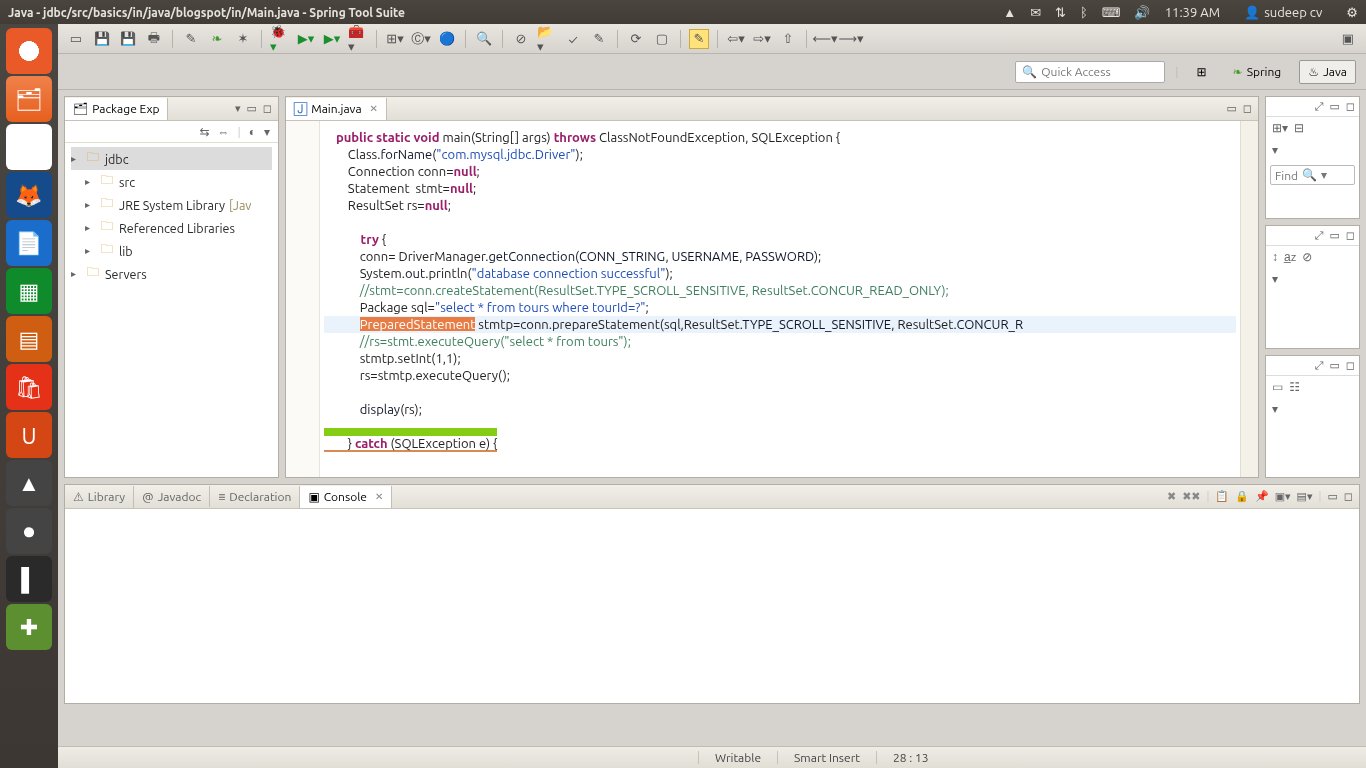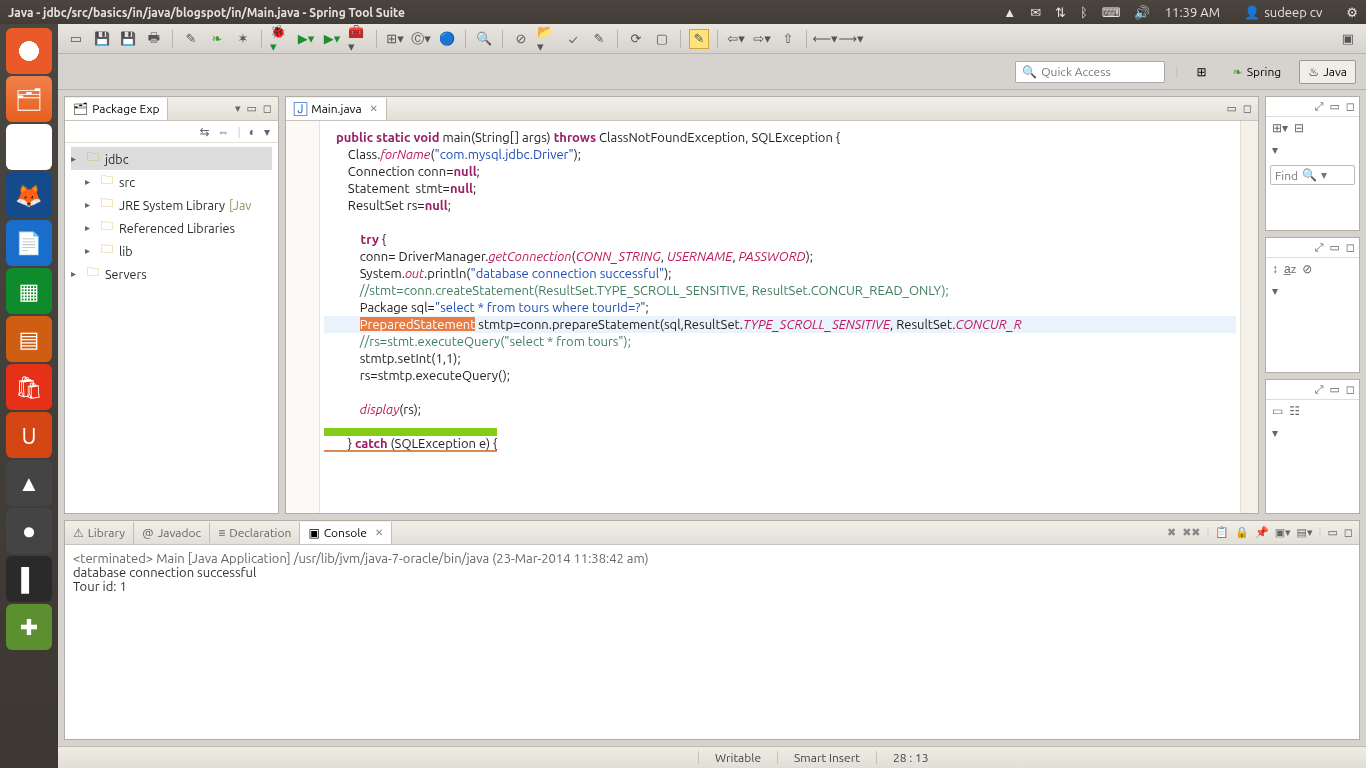--- a/index.html
+++ b/index.html
@@ -65,38 +65,38 @@
 .dim { color:#998f63; }
 
 
 .editor-body { flex:1; display:flex; min-height:0; }
 .gutter { width:34px; background:#fbfaf6; border-right:1px solid #e8e4da; }
 .code { flex:1; font-family: "DejaVu Sans Mono", Menlo, monospace; font-size:13px; line-height:17px; padding:8px 4px; overflow:auto; white-space:pre; color:#222; }
 .code .hl { background:#eaf2fb; display:inline-block; width:100%; }
 .kw { color:#9a1f6a; font-weight:bold; }
 .str { color:#1e4db6; }
 .cm { color:#3f7f5f; }
-.it { color:#be185d; font-style:italic; }
+.it { color:#0f172a; }
 .sel { background:#e87c45; color:#fff; }
 .code .rule { border-top:8px solid #84cc16; border-bottom:2px solid #d88a50; }
 .right-ruler { width:18px; background:#f4f1e9; border-left:1px solid #e1ddd2; position:relative;}
 
 
 .rs-col { display:flex; flex-direction:column; gap:6px; }
 .rs-panel { background:#fff; border:1px solid #b2aea6; flex:1; }
 .rs-head { height:20px; border-bottom:1px solid #ddd; display:flex; justify-content:flex-end; gap:6px; padding:0 4px; align-items:center; color:#666; font-size:11px; }
 .rs-body-btns { display:flex; gap:6px; padding:4px 6px; color:#666; flex-wrap:wrap; }
 .rs-body-btns span { cursor:pointer; font-size:12px; }
 .find-box { border:1px solid #bbb; padding:2px 4px; margin:4px; display:flex; align-items:center; gap:4px; color:#777; font-size:12px; border-radius:2px;}
 .bottom { grid-column: 1 / span 3; }
 .console-body { flex:1; font-family: "DejaVu Sans Mono", monospace; font-size:13px; padding:6px 8px; color:#333; }
 .console-body .term { color:#666; }
 
 
-.status-bar { height:22px; background:linear-gradient(#efece5,#e1ded6); border-top:1px solid #c0bcb2; display:flex; align-items:center; font-size:12px; color:#444; }
+.status-bar { height:22px; background:linear-gradient(#efece5,#e1ded6); border-top:1px solid #c0bcb2; display:flex; align-items:center; font-size:12px; color:#444;margin-top:36px; }
 .status-bar .cell { padding: 0 16px; border-left:1px solid #c6c2b8; }
 .status-bar .spacer { flex:0 0 640px; }
 .folder-ic { color:#d9a23c; }
 </style>
 </head>
 <body>
 
 <div class="top-panel">
   <div class="title">Java - jdbc/src/basics/in/java/blogspot/in/Main.java - Spring Tool Suite</div>
   <div class="tray-icons">
@@ -358,25 +358,20 @@
           <span>📋</span>
           <span>🔒</span>
           <span>📌</span>
           <span>▣▾</span>
           <span>▤▾</span>
           <span style="color:#ccc">|</span>
           <span>▭</span>
           <span>◻</span>
         </div>
       </div>
-      <div class="console-body">
-        <div class="term">&lt;terminated&gt; Main [Java Application] /usr/lib/jvm/java-7-oracle/bin/java (23-Mar-2014 11:38:42 am)</div>
-        <div>database connection successful</div>
-        <div>Tour id: 1</div>
-      </div>
     </div>
 
   </div>
 
   <div class="status-bar">
     <div class="spacer"></div>
     <div class="cell">Writable</div>
     <div class="cell">Smart Insert</div>
     <div class="cell">28 : 13</div>
   </div>

